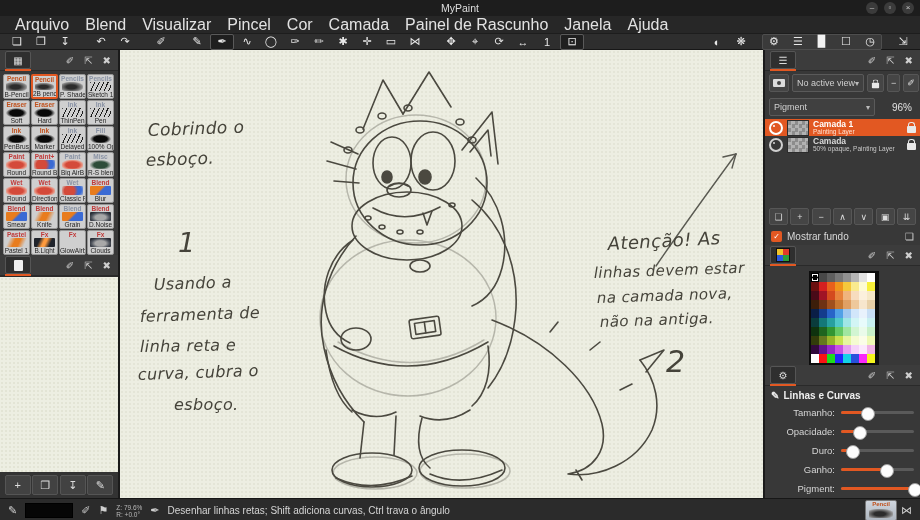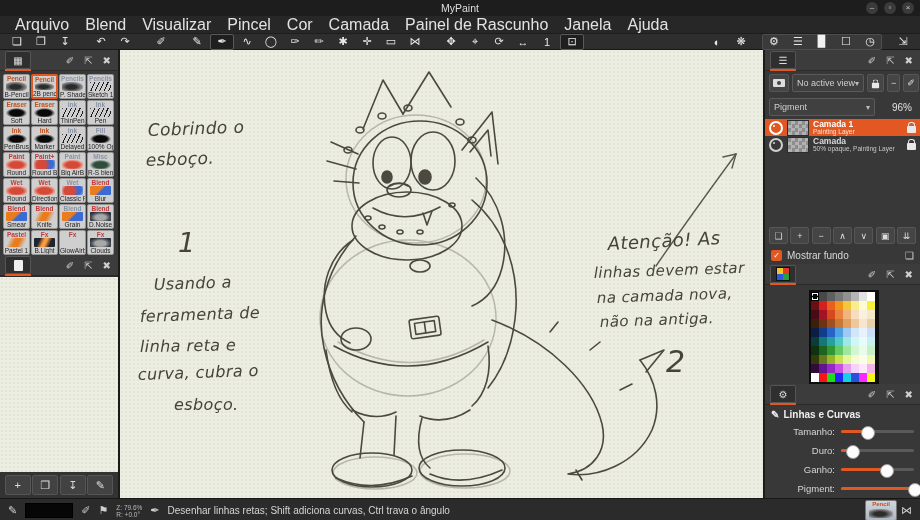--- a/index.html
+++ b/index.html
@@ -710,20 +710,27 @@
       </div>
       <div id="sliders">
           <div class="srow">
             <span class="slabel">Tamanho:</span>
             <div class="strack">
               <div class="sfill" style="width: 35%;"></div>
               <div class="shandle" style="left: 35%;"></div>
             </div>
           </div>
           <div class="srow">
+            <span class="slabel">Opacidade:</span>
+            <div class="strack">
+              <div class="sfill" style="width: 25%;"></div>
+              <div class="shandle" style="left: 25%;"></div>
+            </div>
+          </div>
+          <div class="srow">
             <span class="slabel">Duro:</span>
             <div class="strack">
               <div class="sfill" style="width: 15%;"></div>
               <div class="shandle" style="left: 15%;"></div>
             </div>
           </div>
           <div class="srow">
             <span class="slabel">Ganho:</span>
             <div class="strack">
               <div class="sfill" style="width: 62%;"></div>

